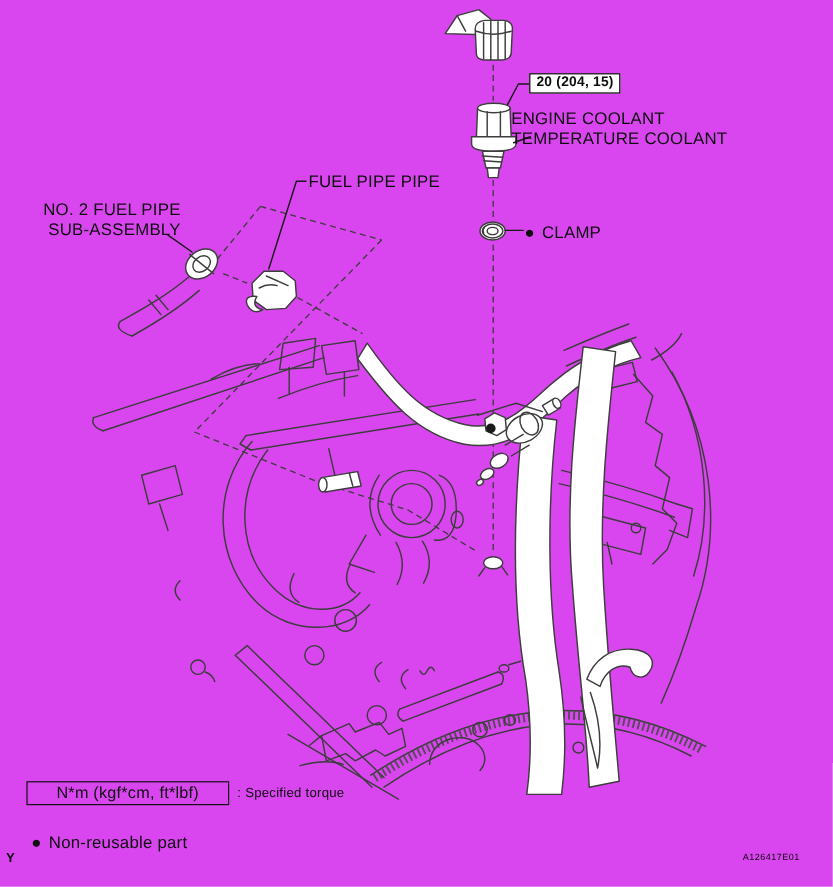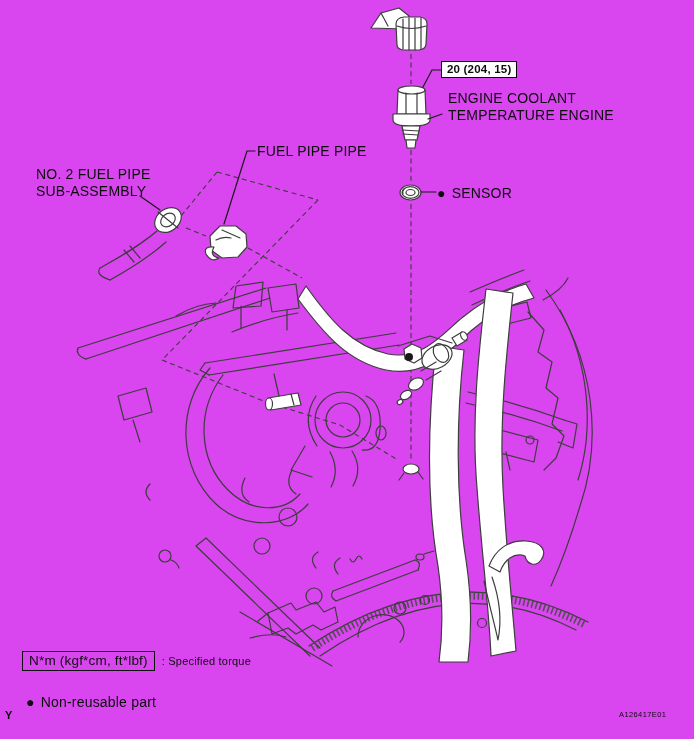--- a/index.html
+++ b/index.html
@@ -10,21 +10,21 @@
   }
   .art{position:absolute;left:0;top:0;width:694px;height:739px;}
   .lbl{position:absolute;font-size:14px;font-weight:400;letter-spacing:.2px;line-height:16.5px;white-space:nowrap;}
   .torque-box{
     position:absolute;left:441px;top:61px;border:1.7px solid #000;
     padding:0 5px;font-size:11.5px;font-weight:700;letter-spacing:.2px;line-height:15px;background:#fff;
   }
   .bullet-row{display:flex;align-items:center;gap:6px;}
   .bullet{font-size:14px;line-height:14px;}
   .legend-row{position:absolute;left:22px;top:651px;display:flex;align-items:center;}
-  .legend-box{border:1.7px solid #111;padding:0 6px;font-size:13.5px;line-height:18px;letter-spacing:.2px;}
+  .legend-box{border:1.7px solid #111;padding:0 24px;font-size:13.5px;line-height:18px;letter-spacing:.2px;}
   .legend-desc{margin-left:7px;font-size:11px;letter-spacing:.2px;}
   .nonreusable-row{position:absolute;left:26px;top:694px;}
   .page-marker{position:absolute;left:5px;top:709px;font-size:11px;font-weight:700;}
   .figure-code{position:absolute;left:619px;top:710px;font-size:7.5px;font-weight:400;letter-spacing:.4px;}
   
   .ln{fill:none;stroke:#3d3d3d;stroke-width:1.2;stroke-linecap:round;stroke-linejoin:round;}
   .lnw{fill:#fff;stroke:#3d3d3d;stroke-width:1.2;stroke-linecap:round;stroke-linejoin:round;}
   .blk{fill:#1a1a1a;stroke:none;}
   .dash{fill:none;stroke:#3d3d3d;stroke-width:1.1;stroke-dasharray:5 3.6;stroke-linecap:butt;}
   .teeth{fill:none;stroke:#4a4a4a;stroke-width:8;stroke-dasharray:1.6 2.6;opacity:.9;}
@@ -198,31 +198,31 @@
       <path class="ldr" d="M441,70 L432,70 L423,87"></path>
       <path class="ldr" d="M442,114 L428,119"></path>
       <path class="ldr" d="M421,192 L436,192"></path>
       <path class="ldr" d="M255,151 L247,151 L224,224"></path>
       <path class="ldr" d="M140,196 L160,210"></path>
     </g>
   </svg>
 
   <div class="torque-box">20 (204, 15)</div>
 
-  <div class="lbl" style="left:448px;top:90px;">
+  <div class="lbl" style="left:426px;top:90px;">
     <div>ENGINE COOLANT</div>
-    <div>TEMPERATURE ENGINE</div>
+    <div>TEMPERATURE COOLANT</div>
   </div>
 
   <div class="lbl bullet-row" style="left:437px;top:185px;">
     <span class="bullet">●</span>
-    <span>SENSOR</span>
-  </div>
-
-  <div class="lbl" style="left:36px;top:166px;">
+    <span>CLAMP</span>
+  </div>
+
+  <div class="lbl" style="left:36px;top:166px;text-align:right;">
     <div>NO. 2 FUEL PIPE</div>
     <div>SUB-ASSEMBLY</div>
   </div>
 
   <div class="lbl" style="left:257px;top:143px;">FUEL PIPE PIPE</div>
 
   <div class="legend-row">
     <span class="legend-box">N*m (kgf*cm, ft*lbf)</span>
     <span class="legend-desc">: Specified torque</span>
   </div>

